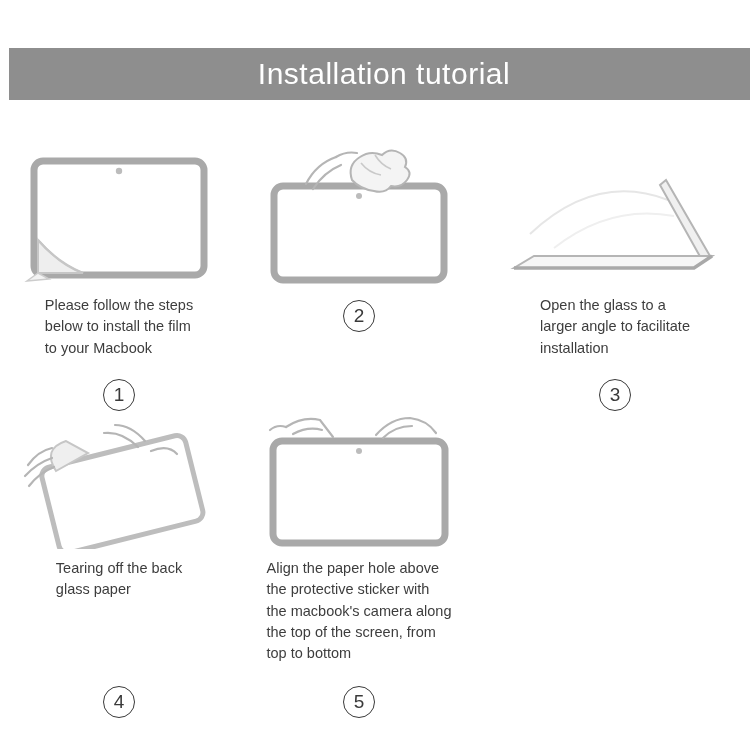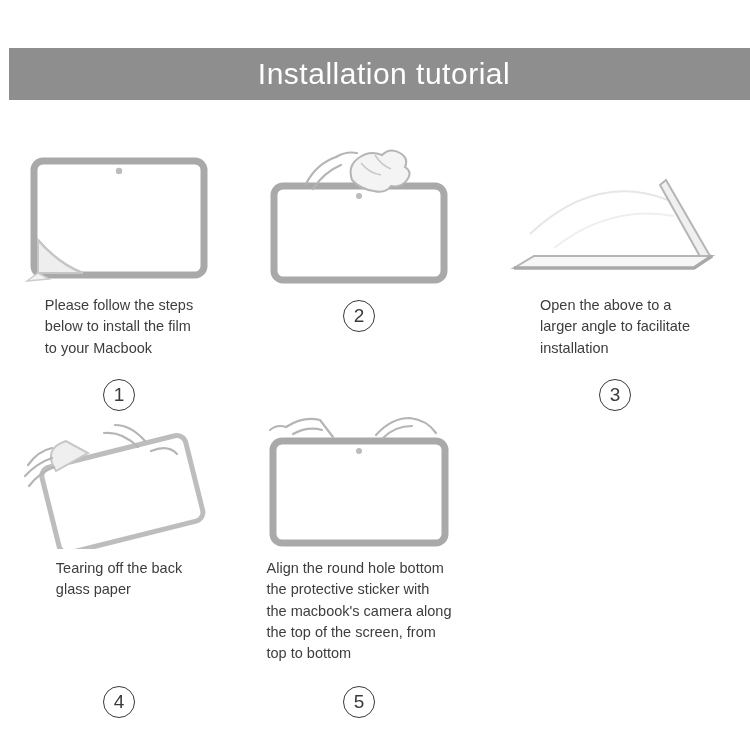--- a/index.html
+++ b/index.html
@@ -117,21 +117,21 @@
     <div class="cell r1">
       <div class="illus">
         <svg width="238" height="122" viewBox="0 0 238 122">
           <path d="M34 70 Q100 8 172 36" stroke="#e6e6e6" stroke-width="2" fill="none"></path>
           <path d="M58 84 Q114 40 178 52" stroke="#efefef" stroke-width="2" fill="none"></path>
           <path d="M170 16 L214 92 L206 96 L164 21 Z" fill="#f0f0f0" stroke="#b5b5b5" stroke-width="2"></path>
           <path d="M18 104 L198 104 L216 92 L38 92 Z" fill="#f6f6f6" stroke="#b5b5b5" stroke-width="2"></path>
           <path d="M18 104 L198 104 L216 92" fill="none" stroke="#a9a9a9" stroke-width="3.4"></path>
         </svg>
       </div>
-      <div class="caption">Open the above to a
+      <div class="caption">Open the glass to a
 larger angle to facilitate
 installation</div>
       <div class="num-circle">3</div>
     </div>
 
     <div class="cell r2">
       <div class="illus">
         <svg width="198" height="128" viewBox="0 0 198 128">
           <g transform="rotate(-14 99 72)">
             <rect x="28" y="30" width="148" height="88" rx="9" fill="#ffffff" stroke="#bdbdbd" stroke-width="5"></rect>
@@ -159,21 +159,21 @@
           <circle cx="101" cy="40" r="3" fill="#bcbcbc"></circle>
           <g stroke="#b5b5b5" stroke-width="2.2" fill="none" stroke-linecap="round">
             <path d="M28 16 Q45 5 62 9 L75 26"></path>
             <path d="M35 23 Q50 15 64 19"></path>
             <path d="M28 16 Q19 13 12 19"></path>
             <path d="M118 24 Q133 7 152 7 Q169 9 178 22"></path>
             <path d="M125 27 Q137 15 154 15"></path>
           </g>
         </svg>
       </div>
-      <div class="caption">Align the round hole bottom
+      <div class="caption">Align the paper hole above
 the protective sticker with
 the macbook's camera along
 the top of the screen, from
 top to bottom</div>
       <div class="num-circle">5</div>
     </div>
 
 
   </div>
 </div>

